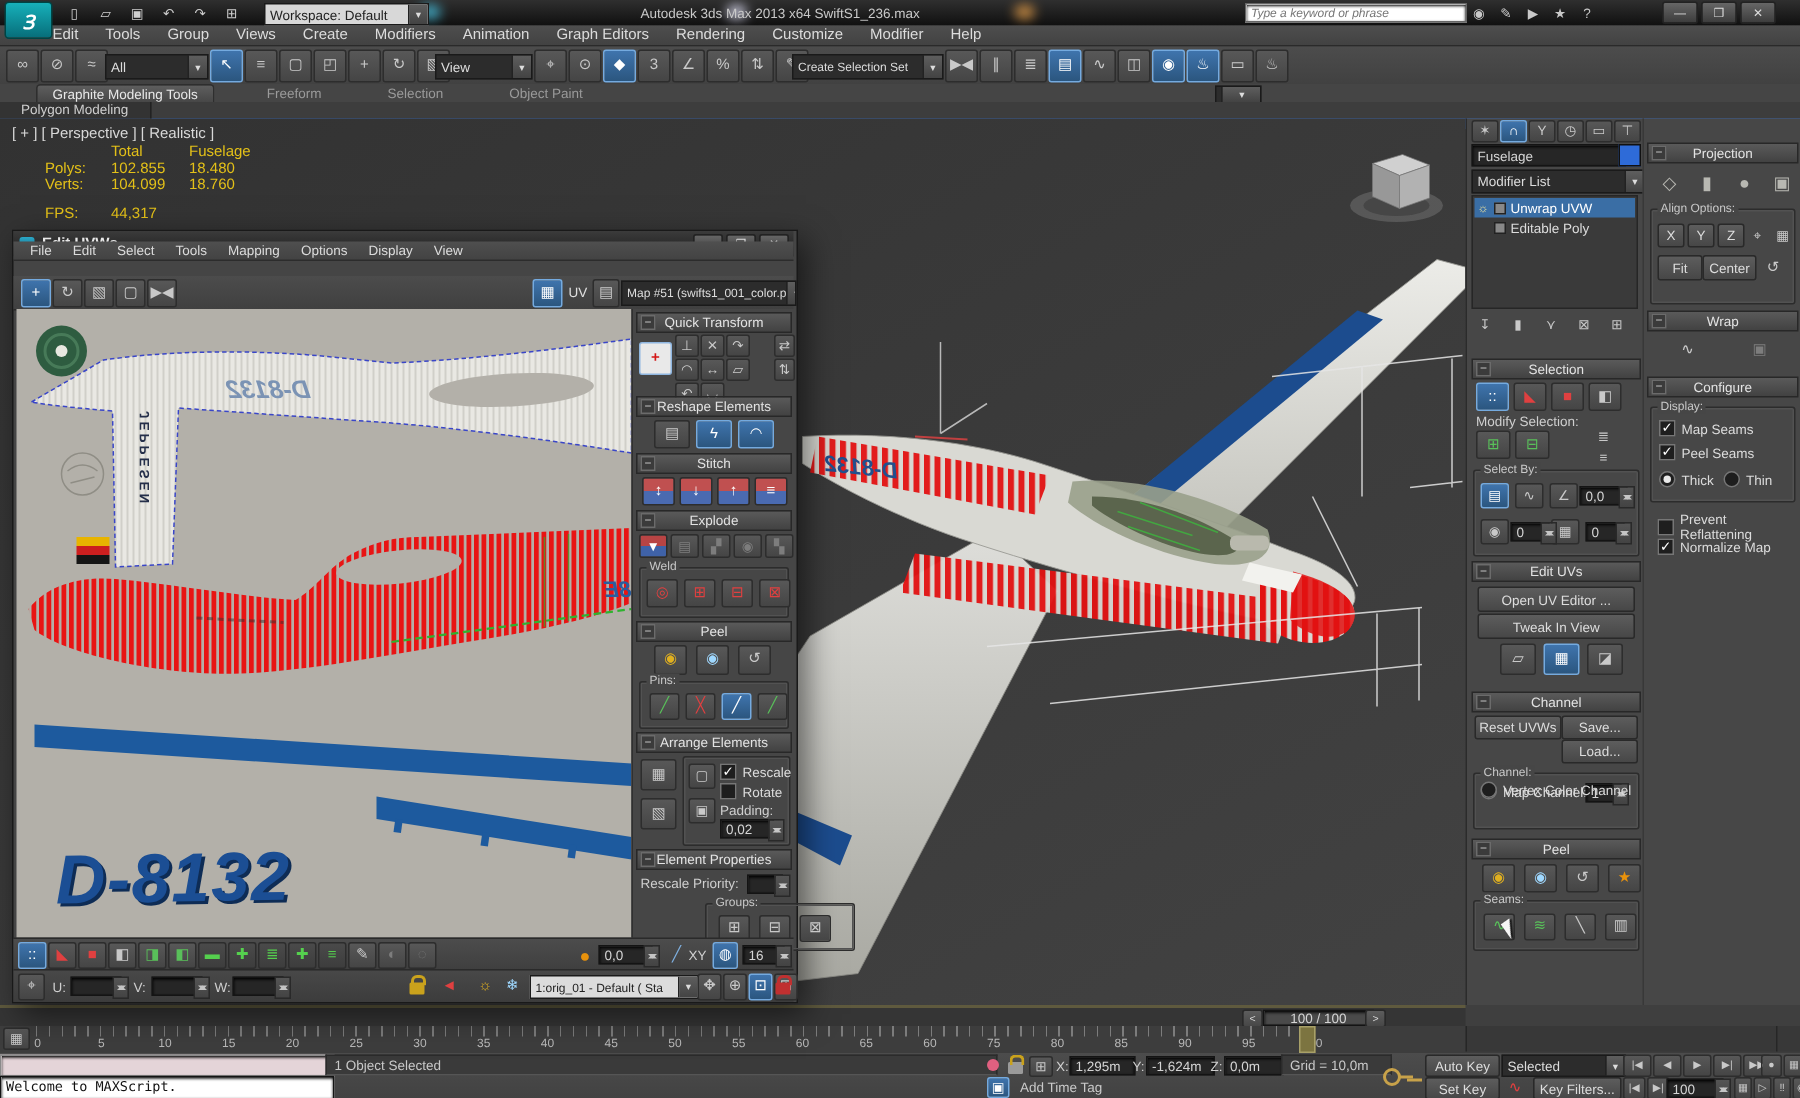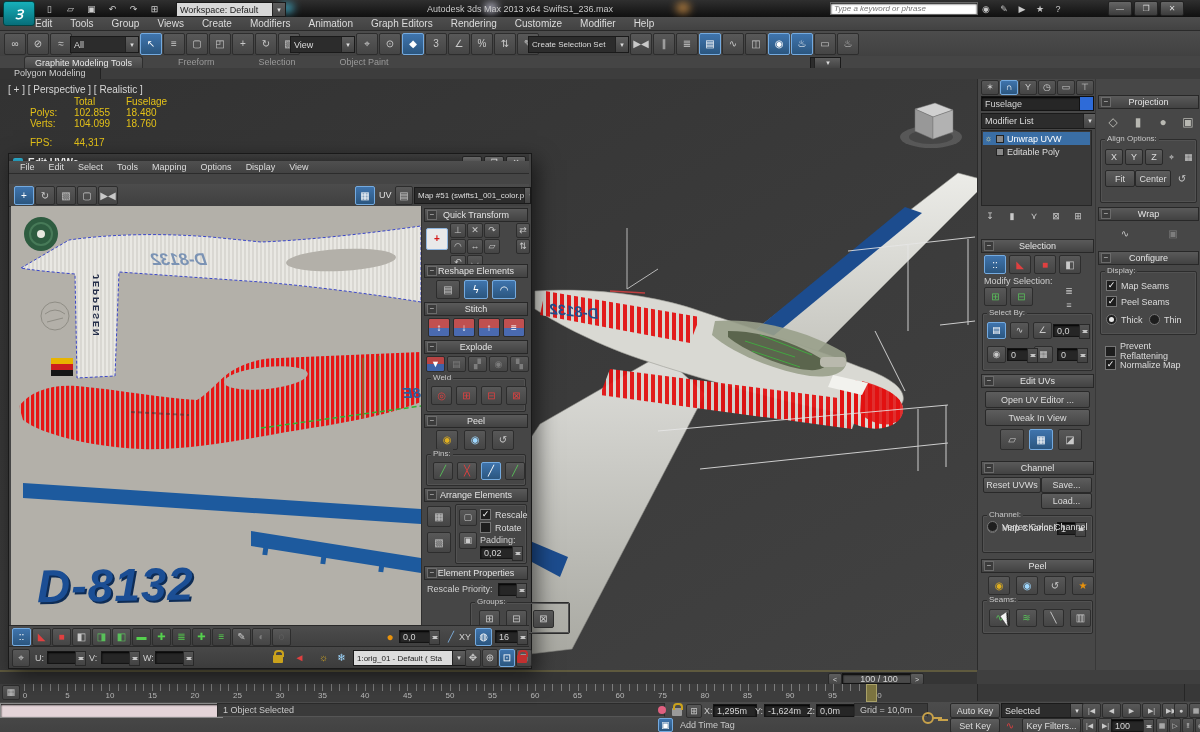--- a/index.html
+++ b/index.html
@@ -837,20 +837,23 @@
         <span style="width:14px;text-align:center;">100</span>
       </div>
     <div class="abs" style="left:866px;top:0;width:9px;height:16px;background:#7c7440;border:1px solid #a8a068;"></div>
     <div class="ic s" style="position:absolute;left:2px;top:1px;width:16px;height:13px;">▦</div>
     <div class="abs" style="left:977px;top:0;width:206px;height:17px;background:#383838;border-left:1px solid #262626;"></div>
     <div class="abs" style="left:1184px;top:0;width:16px;height:17px;background:#383838;border-left:1px solid #262626;"></div>
   </div>
 
   <div class="abs" style="left:0;top:702px;width:1200px;height:30px;background:linear-gradient(#4c4c4c,#424242);">
     <div class="fld" style="left:0;top:1px;width:215px;height:13px;background:#e4d4d8;border:1px solid #8a8a8a;"></div>
+    <div class="fld" style="left:0;top:15px;width:215px;height:14px;background:#ffffff;color:#111;font-family:'DejaVu Sans Mono',monospace;font-size:9px;">
+      <span>Welcome to MAXScript.</span>
+      </div>
     <div class="statfld" style="left:217px;top:1px;width:436px;height:12px;">
       <span>1 Object Selected</span>
       </div>
     <div class="abs" style="left:658px;top:4px;width:8px;height:8px;border-radius:50%;background:#e06080;"></div>
     <div class="lockic" style="left:672px;top:6px;background:#9a9a9a;"></div>
     <div class="ic s" style="position:absolute;left:686px;top:2px;width:14px;height:12px;">⊞</div>
     <div class="lbl" style="left:704px;top:3px;">X:</div>
     <div class="fld" style="left:713px;top:2px;width:36px;height:11px;">1,295m</div>
     <div class="lbl" style="left:755px;top:3px;">Y:</div>
     <div class="fld" style="left:764px;top:2px;width:38px;height:11px;">-1,624m</div>

